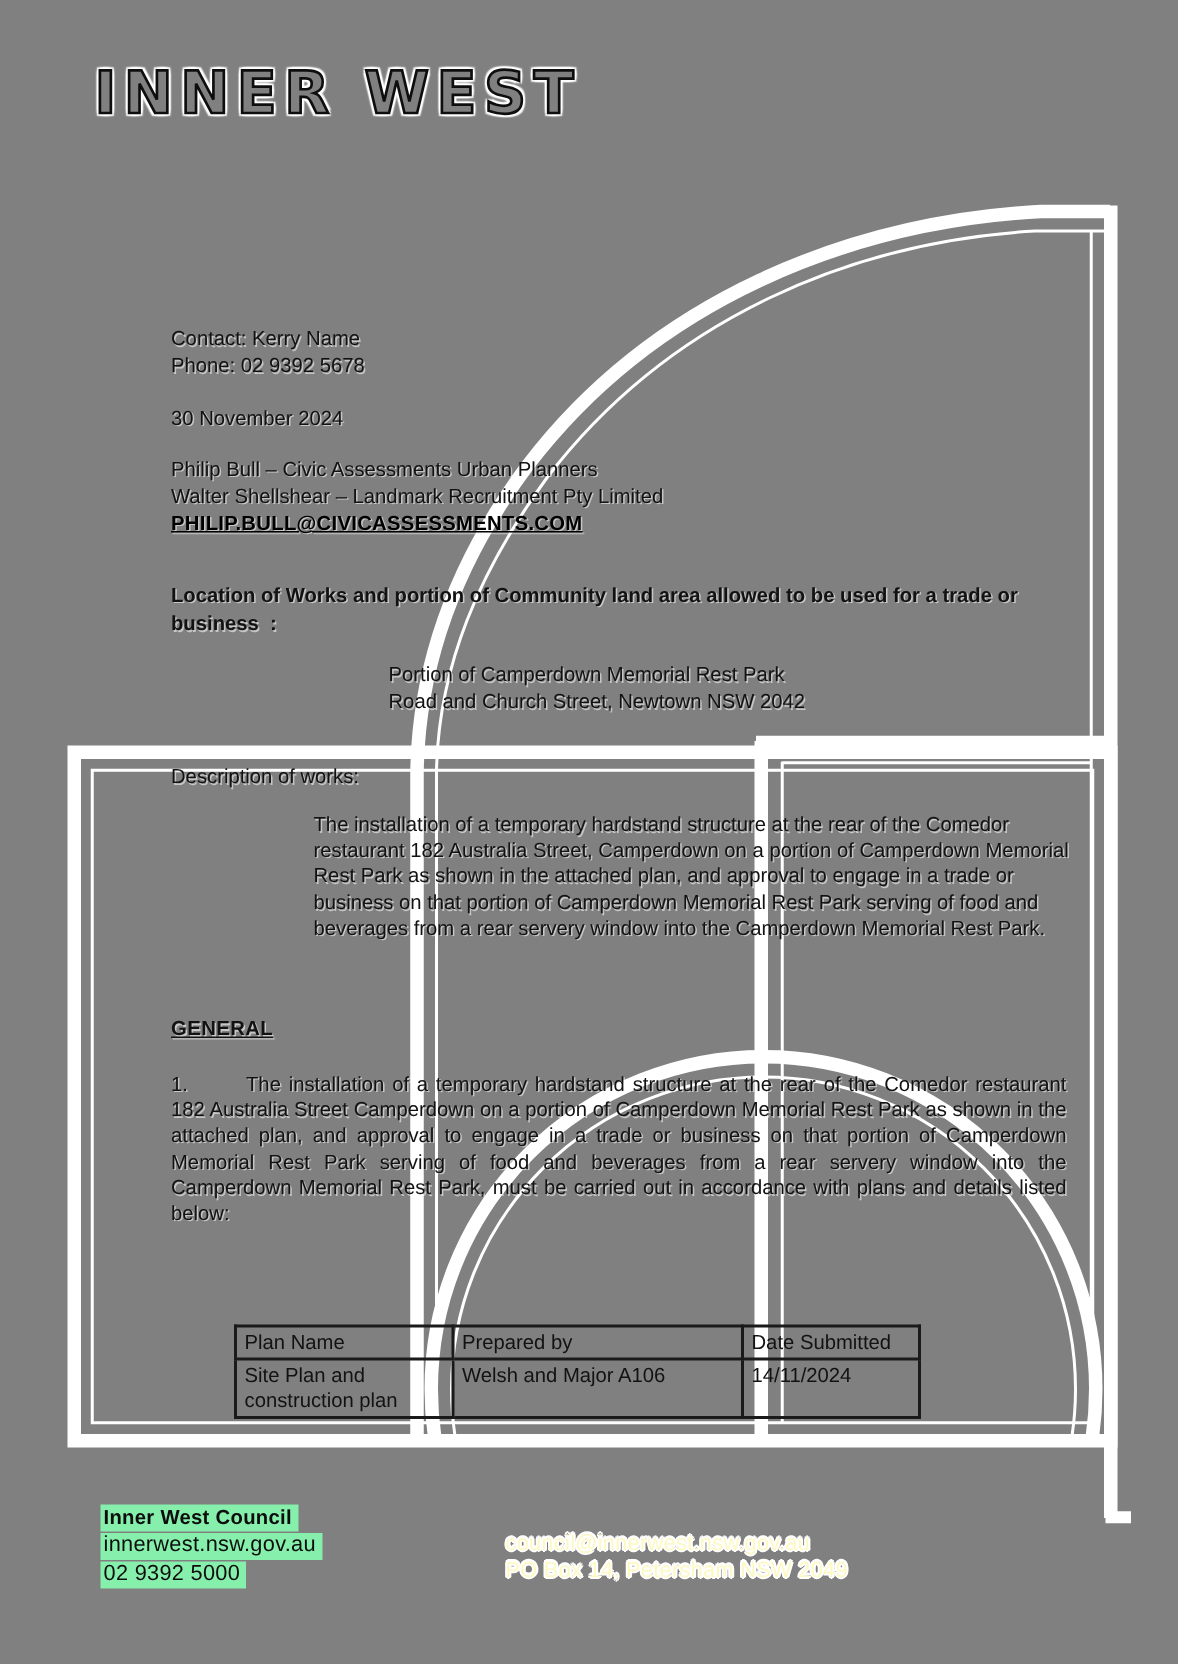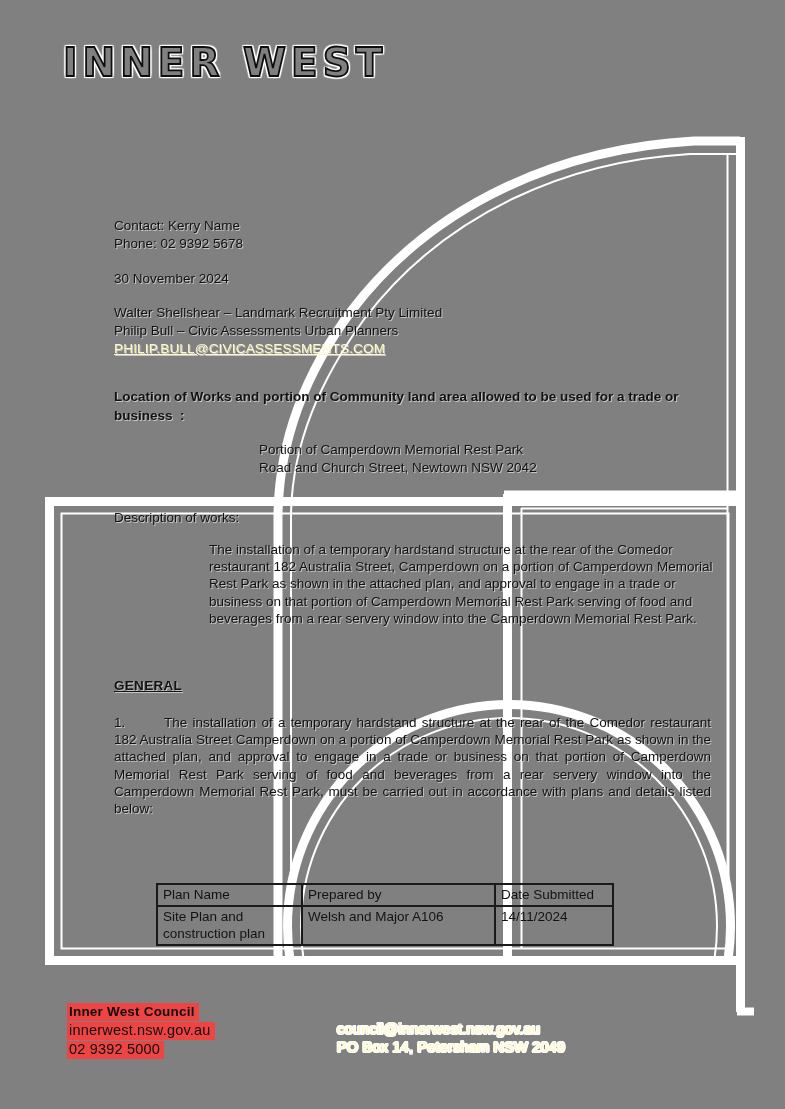--- a/index.html
+++ b/index.html
@@ -32,22 +32,22 @@
     white-space:nowrap;
   }
 
   .txt{position:absolute;font-size:13.5px;line-height:18px;}
   .halo{text-shadow:1px 1px 0 rgba(255,255,255,.55);}
 
   .contact{left:95px;top:217px;}
   .dateline{left:95px;top:270px;}
   .recipients{left:95px;top:304px;}
   .email-link{
-    color:#fef9c3;
-    font-weight:normal;
+    color:#000000;
+    font-weight:bold;
     text-decoration:underline;
     letter-spacing:.2px;
     cursor:pointer;
   }
   .loc-heading{left:95px;top:387px;width:600px;font-weight:bold;line-height:19px;white-space:pre-wrap;}
   .loc-address{left:240px;top:441px;line-height:18px;}
   .desc-heading{left:95px;top:509px;font-weight:normal;}
   .desc-body{left:190px;top:541px;width:505px;line-height:17.2px;}
   .general-heading{left:95px;top:677px;font-weight:bold;text-decoration:underline;letter-spacing:.3px;}
   .clause{left:95px;top:714px;width:597px;line-height:17.2px;text-align:justify;}
@@ -65,21 +65,21 @@
     font-weight:normal;
     text-align:left;
     vertical-align:top;
   }
   .col-name{width:133px;}
   .col-prep{width:181px;}
   .col-date{width:106px;}
   td.justify{text-align:justify;}
 
   .footer-left{position:absolute;left:48px;top:1003px;line-height:17px;}
-  .footer-left .line{display:table;background:#ef4444;color:#0d0d0d;padding:0 4px 1px 2px;margin-bottom:1px;font-size:14.5px;letter-spacing:.2px;}
+  .footer-left .line{display:table;background:#86efac;color:#0d0d0d;padding:0 4px 1px 2px;margin-bottom:1px;font-size:14.5px;letter-spacing:.2px;}
   .footer-left .line.title{font-weight:bold;font-size:13.5px;}
   .footer-right{position:absolute;left:318px;top:1021px;line-height:17.5px;font-size:14.5px;letter-spacing:.2px;}
   .footer-right .line{
     color:#fef9c3;
     text-shadow:
       1.4px 0 0 #ffffff,-1.4px 0 0 #ffffff,
       0 1.4px 0 #ffffff,0 -1.4px 0 #ffffff,
       1px 1px 0 #ffffff,-1px -1px 0 #ffffff,
       1px -1px 0 #ffffff,-1px 1px 0 #ffffff;
   }
@@ -120,22 +120,22 @@
     <div class="logo">INNER WEST</div>
 
     <div class="txt contact halo">
       <div>Contact: Kerry Name</div>
       <div>Phone: 02 9392 5678</div>
     </div>
 
     <div class="txt dateline halo">30 November 2024</div>
 
     <div class="txt recipients halo">
+      <div>Philip Bull – Civic Assessments Urban Planners</div>
       <div>Walter Shellshear – Landmark Recruitment Pty Limited</div>
-      <div>Philip Bull – Civic Assessments Urban Planners</div>
       <div><a class="email-link">PHILIP.BULL@CIVICASSESSMENTS.COM</a></div>
     </div>
 
     <div class="txt loc-heading halo">Location of Works and portion of Community land area allowed to be used for a trade or business &nbsp;:</div>
 
     <div class="txt loc-address halo">
       <div>Portion of Camperdown Memorial Rest Park</div>
       <div>Road and Church Street, Newtown NSW 2042</div>
     </div>
 

